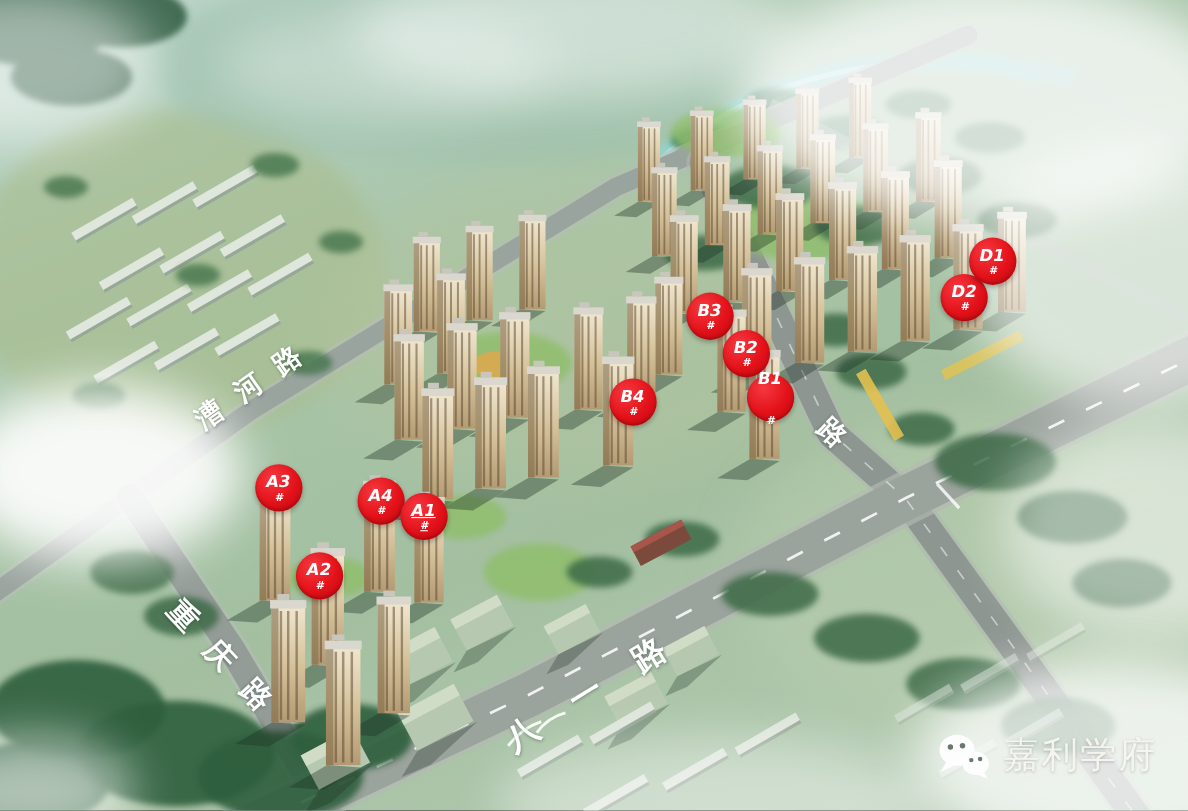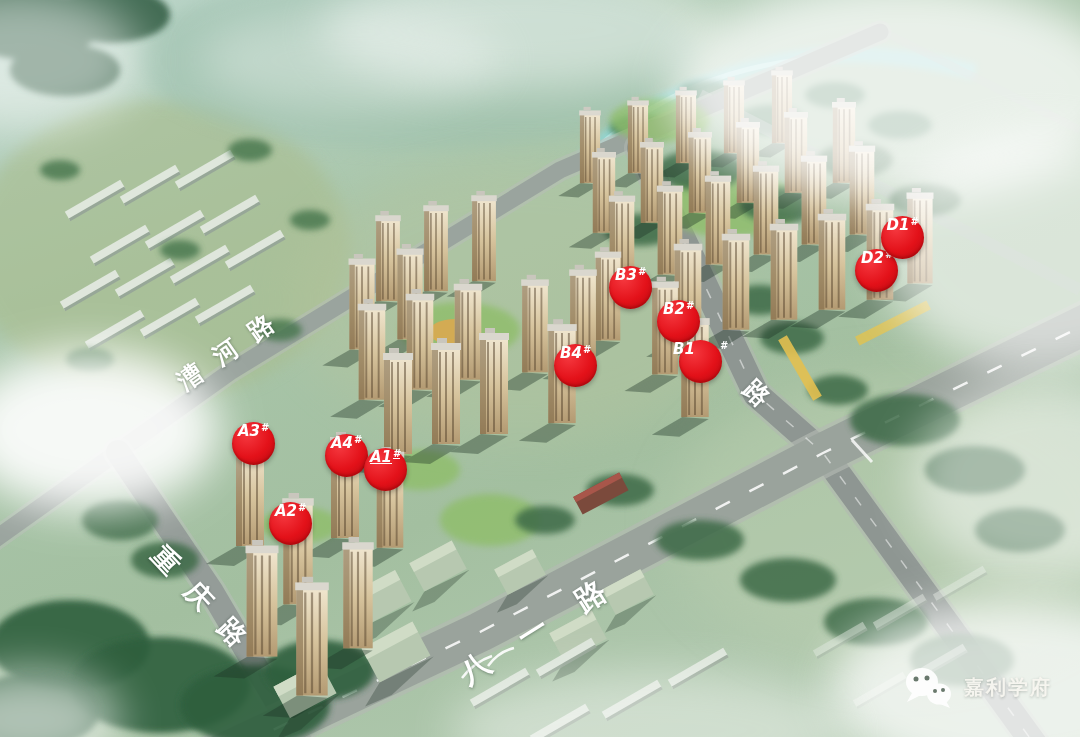--- a/index.html
+++ b/index.html
@@ -6,26 +6,26 @@
   #stage{position:relative;width:1080px;height:737px;overflow:hidden;
          font-family:"DejaVu Sans","Liberation Sans",sans-serif;
          background:linear-gradient(160deg,#bcd6cc 0%,#a9c6ab 30%,#a3bfa0 60%,#b7cdb6 100%);}
   #scene{position:absolute;left:0;top:0;}
   #overlay{position:absolute;left:0;top:0;width:100%;height:100%;}
   .road-label{position:absolute;color:#fff;font-weight:700;white-space:nowrap;
       transform-origin:center;text-shadow:0 1px 3px rgba(30,50,40,.45);line-height:1;}
   .marker{position:absolute;width:43px;height:43px;margin:-21.5px 0 0 -21.5px;border-radius:50%;
       background:radial-gradient(circle at 35% 30%,#f5383f 0%,#e31119 55%,#b50910 100%);
       color:#fff;font-weight:700;font-style:italic;font-size:15px;letter-spacing:0px;
-      display:flex;align-items:flex-start;justify-content:center;
-      box-shadow:0 2px 5px rgba(0,0,0,.3), inset 0 -2px 3px rgba(120,0,0,.4);}
+      display:flex;align-items:center;justify-content:center;
+      box-shadow:0 2px 5px rgba(0,0,0,.3), inset 0 -2px 3px rgba(120,0,0,.4);flex-direction:column;}
   .marker .hash{font-size:10px;margin-left:1px;}
   #watermark{position:absolute;right:28px;bottom:28px;display:flex;align-items:center;gap:10px;
       opacity:.92;}
-  #watermark .wx-text{color:#f7f6f0;font-size:20px;font-weight:700;letter-spacing:2px;
+  #watermark .wx-text{color:#f7f6f0;font-size:33px;font-weight:400;letter-spacing:2px;
       text-shadow:0 1px 3px rgba(60,70,60,.35);}
 </style>
 </head>
 <body>
 
 <div id="stage">
 
 <svg id="scene" width="1080" height="737" viewBox="0 0 1080 737">
   <defs>
     <linearGradient id="twg" x1="0" y1="0" x2="0" y2="1">
@@ -289,21 +289,21 @@
           <span class="hash">#</span>
         </div>
         <div class="marker" style="left: 290px; top: 523px;">
           <span>A2</span>
           <span class="hash">#</span>
         </div>
         <div class="marker" style="left: 575px; top: 365px;">
           <span>B4</span>
           <span class="hash">#</span>
         </div>
-        <div class="marker" style="left: 630px; top: 287px;">
+        <div class="marker" style="left: 645px; top: 287px;">
           <span>B3</span>
           <span class="hash">#</span>
         </div>
         <div class="marker" style="left: 678px; top: 321px;">
           <span>B2</span>
           <span class="hash">#</span>
         </div>
         <div class="marker" style="left: 700px; top: 361px; gap: 24px;">
           <span>B1</span>
           <span class="hash">#</span>

